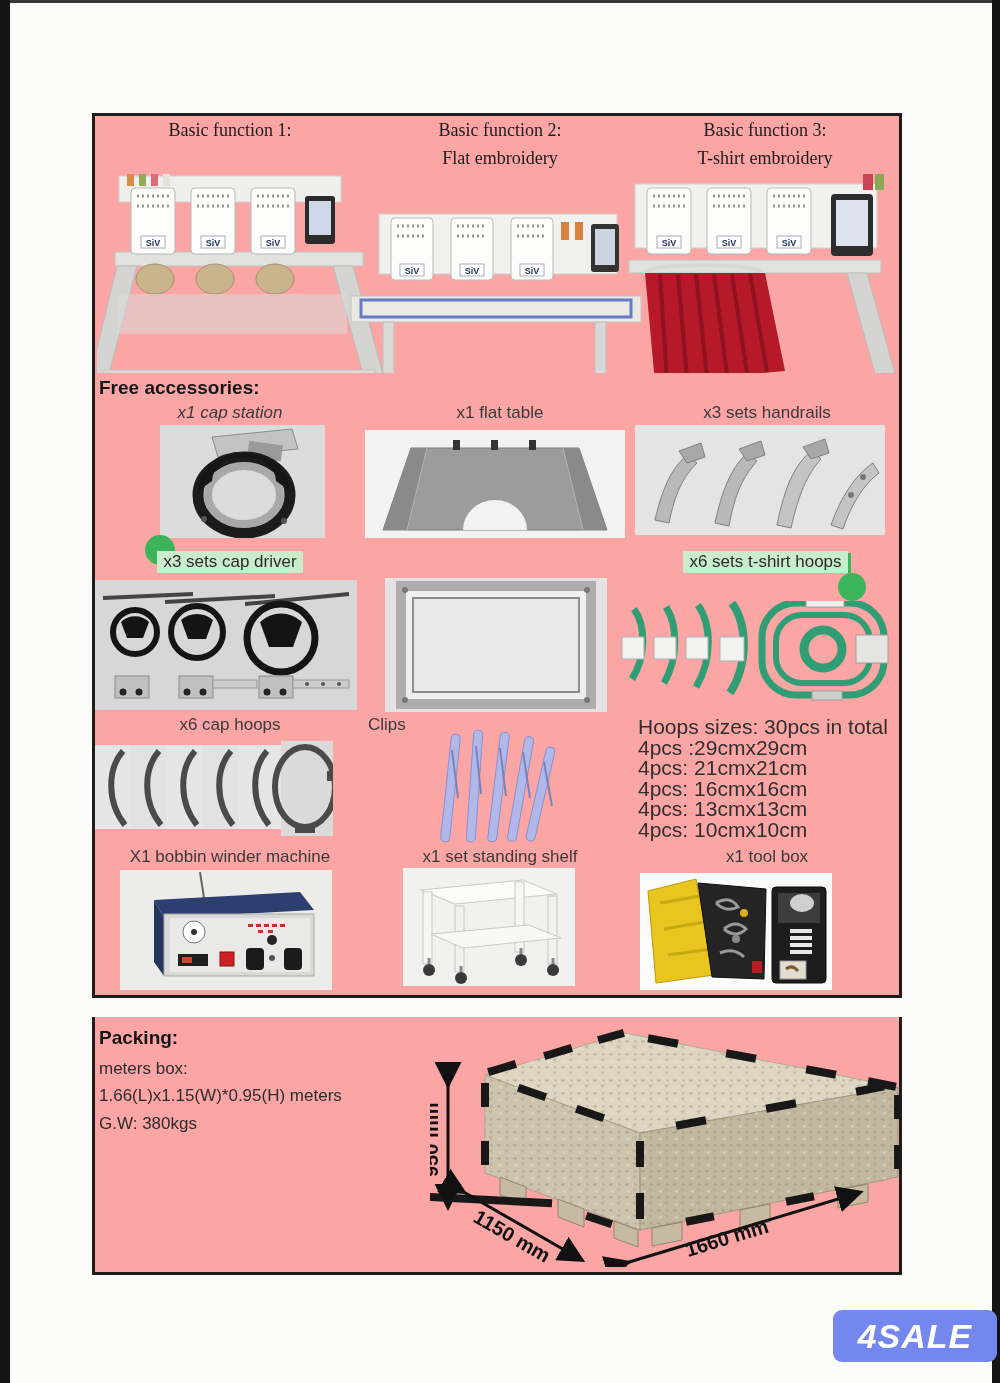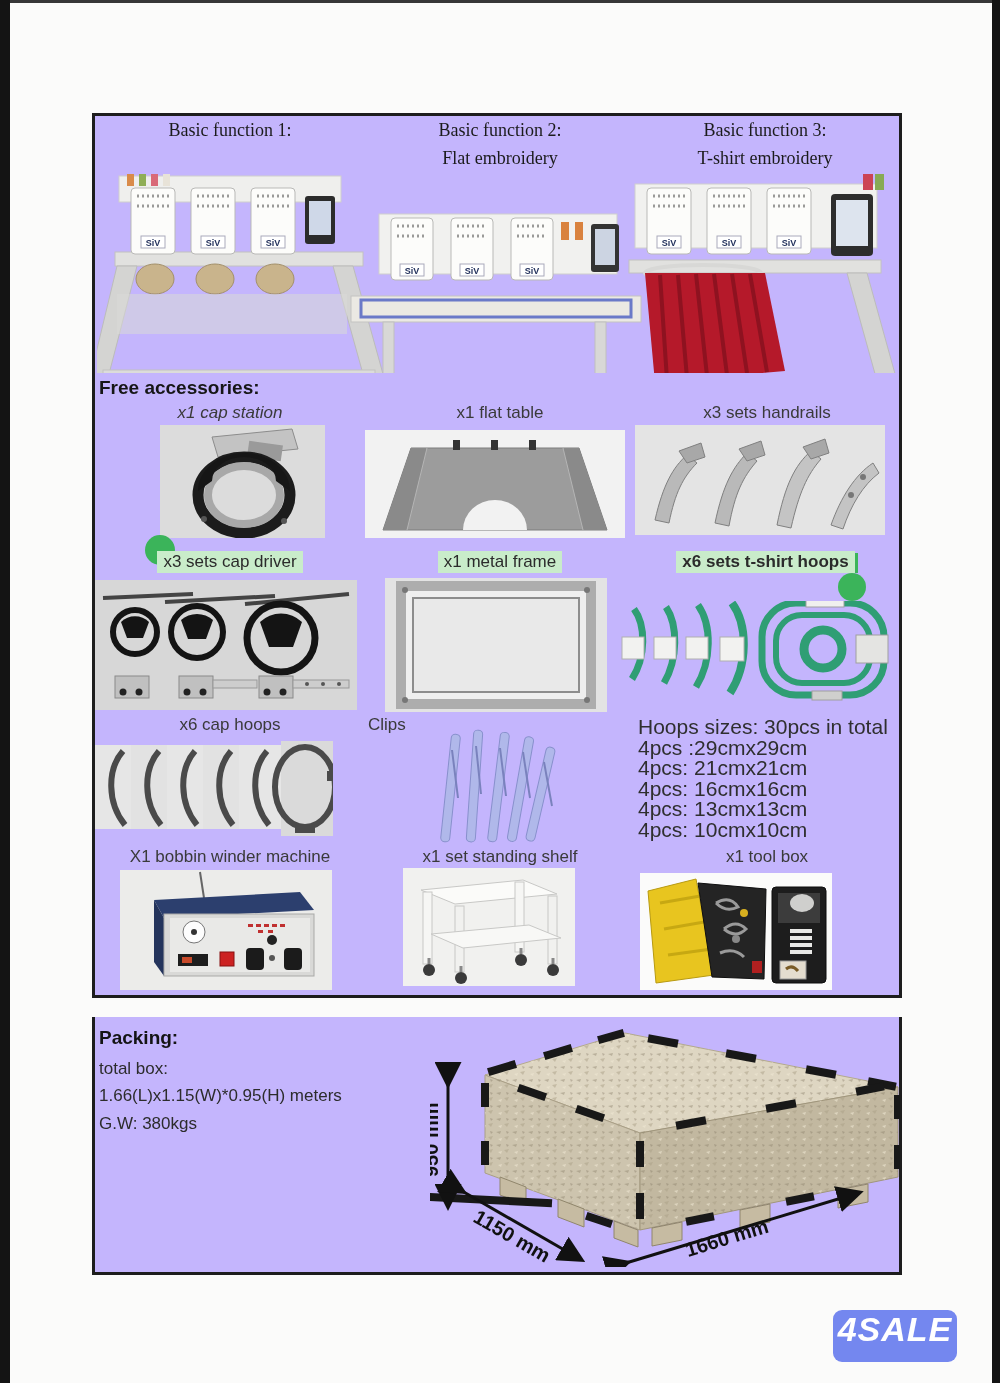--- a/index.html
+++ b/index.html
@@ -1,31 +1,31 @@
 <!DOCTYPE html>
 <html><head>
 <meta charset="utf-8">
 <style>
   html,body{margin:0;padding:0;background:#101010;}
   #canvas{position:relative;width:1000px;height:1383px;background:#fbfbfa;overflow:hidden;
           font-family:"Liberation Sans", sans-serif;color:#2e2e2e;}
   .edge{position:absolute;background:#141414;}
-  .sheet-box{position:absolute;left:92px;width:804px;background:#c4b5fd;border:3px solid #1d1d1d;}
+  .sheet-box{position:absolute;left:92px;width:804px;background:#fca5a5;border:3px solid #1d1d1d;}
   .abs{position:absolute;}
   .fn-label{position:absolute;text-align:center;font-family:"Liberation Serif", serif;
             font-size:18px;color:#1b1b1b;}
   .acc-heading{font-weight:bold;font-size:19px;color:#161616;}
   .acc-label{position:absolute;text-align:center;font-size:17px;color:#3a3a3a;}
   .hl{display:inline-block;background:#c9ecca;padding:1px 6px 1px 6px;color:#2b2b2b;}
   .green-dot{position:absolute;border-radius:50%;background:#3bb45a;width:30px;height:30px;}
   .hoops-line{font-size:21px;color:#2f2f2f;line-height:20.5px;white-space:nowrap;}
   .pack-line{font-size:17px;color:#2c2c2c;line-height:27px;white-space:nowrap;}
   .pack-heading{font-weight:bold;font-size:19px;color:#141414;}
-  .logo-4sale{position:absolute;left:833px;top:1310px;width:124px;height:52px;background:#7487ef;
-              border-radius:9px;display:flex;justify-content:center;
+  .logo-4sale{position:absolute;left:833px;top:1310px;width:164px;height:52px;background:#7487ef;
+              border-radius:9px;display:flex;align-items:center;justify-content:center;
               color:#ffffff;font-weight:bold;font-style:italic;font-size:34px;letter-spacing:1px;}
   svg text{font-family:"Liberation Sans", sans-serif;}
 </style>
 </head>
 <body>
 
 <div id="canvas">
 
   <div class="edge" style="left:0;top:0;width:10px;height:1383px;"></div>
   <div class="edge" style="left:992px;top:0;width:8px;height:1383px;"></div>
@@ -200,24 +200,21 @@
       <path d="M196,100 C206,72 220,50 238,38 L244,48 C228,60 216,80 208,104 Z" fill="#c4c4c4" stroke="#808080"></path>
       <circle cx="228" cy="52" r="3" fill="#777"></circle>
         <circle cx="216" cy="70" r="3" fill="#777"></circle>
     </svg>
 
     <div class="green-dot" style="left:50px;top:162px;"></div>
 
     <div class="acc-label" style="left:0;top:178px;width:270px;">
       <span class="hl">x3 sets cap driver</span>
     </div>
-    <div class="acc-label" style="left:270px;top:178px;width:270px;">
-      <span class="hl">x1 metal frame</span>
-    </div>
-    <div class="acc-label" style="left:540px;top:178px;width:264px;font-weight:bold;">
+    <div class="acc-label" style="left:540px;top:178px;width:264px;">
       <span class="hl">x6 sets t-shirt hoops</span><span style="display:inline-block;width:3px;height:20px;background:#3bb45a;vertical-align:middle;"></span>
     </div>
     <div class="green-dot" style="left:743px;top:200px;width:28px;height:28px;"></div>
 
     <svg class="abs" style="left:0;top:207px;" width="262" height="130" viewBox="0 0 262 130">
       <rect width="262" height="130" fill="#d7d7d7"></rect>
       <line x1="8" y1="18" x2="98" y2="14" stroke="#444" stroke-width="4"></line>
       <line x1="70" y1="22" x2="180" y2="16" stroke="#444" stroke-width="4"></line>
       <line x1="150" y1="24" x2="254" y2="14" stroke="#444" stroke-width="4"></line>
       <circle cx="40" cy="52" r="22" fill="none" stroke="#141414" stroke-width="6"></circle>
@@ -379,21 +376,21 @@
         <rect x="150" y="70" width="22" height="4"></rect>
           <rect x="150" y="77" width="22" height="4"></rect>
         </g>
       <rect x="140" y="88" width="26" height="18" fill="#e4ddcf" stroke="#999"></rect>
       <path d="M146,96 q6,-5 12,2" stroke="#7a5c28" stroke-width="3" fill="none"></path>
     </svg>
   </div>
 
   <div class="sheet-box" style="top:1017px;height:255px;border-top:none;">
     <div class="abs pack-heading" style="left:4px;top:10px;">Packing:</div>
-    <div class="abs pack-line" style="left:4px;top:38px;">total box:</div>
+    <div class="abs pack-line" style="left:4px;top:38px;">meters box:</div>
     <div class="abs pack-line" style="left:4px;top:65px;">1.66(L)x1.15(W)*0.95(H) meters</div>
     <div class="abs pack-line" style="left:4px;top:93px;">G.W: 380kgs</div>
 
     <svg class="abs" style="left:335px;top:8px;" width="470" height="242" viewBox="0 0 470 242">
       <defs>
         <pattern id="osb" width="16" height="13" patternUnits="userSpaceOnUse">
           <rect width="16" height="13" fill="none"></rect>
           <polygon points="2,3 7,2 6,5" fill="#8e846c" opacity=".45"></polygon>
           <polygon points="10,8 15,7 13,11" fill="#aa9f85" opacity=".5"></polygon>
           <polygon points="4,10 8,9 7,12" fill="#eee6d2" opacity=".6"></polygon>

